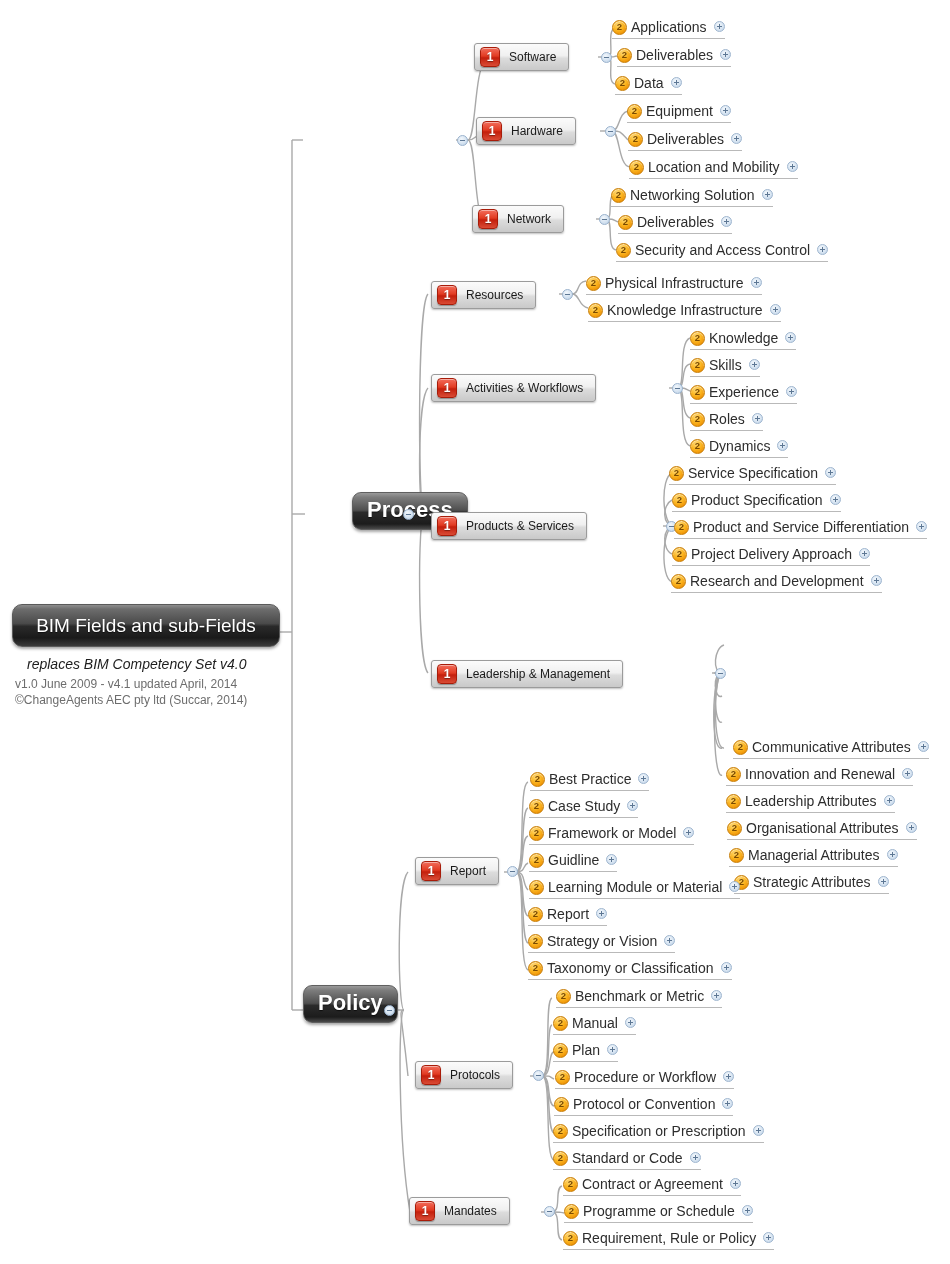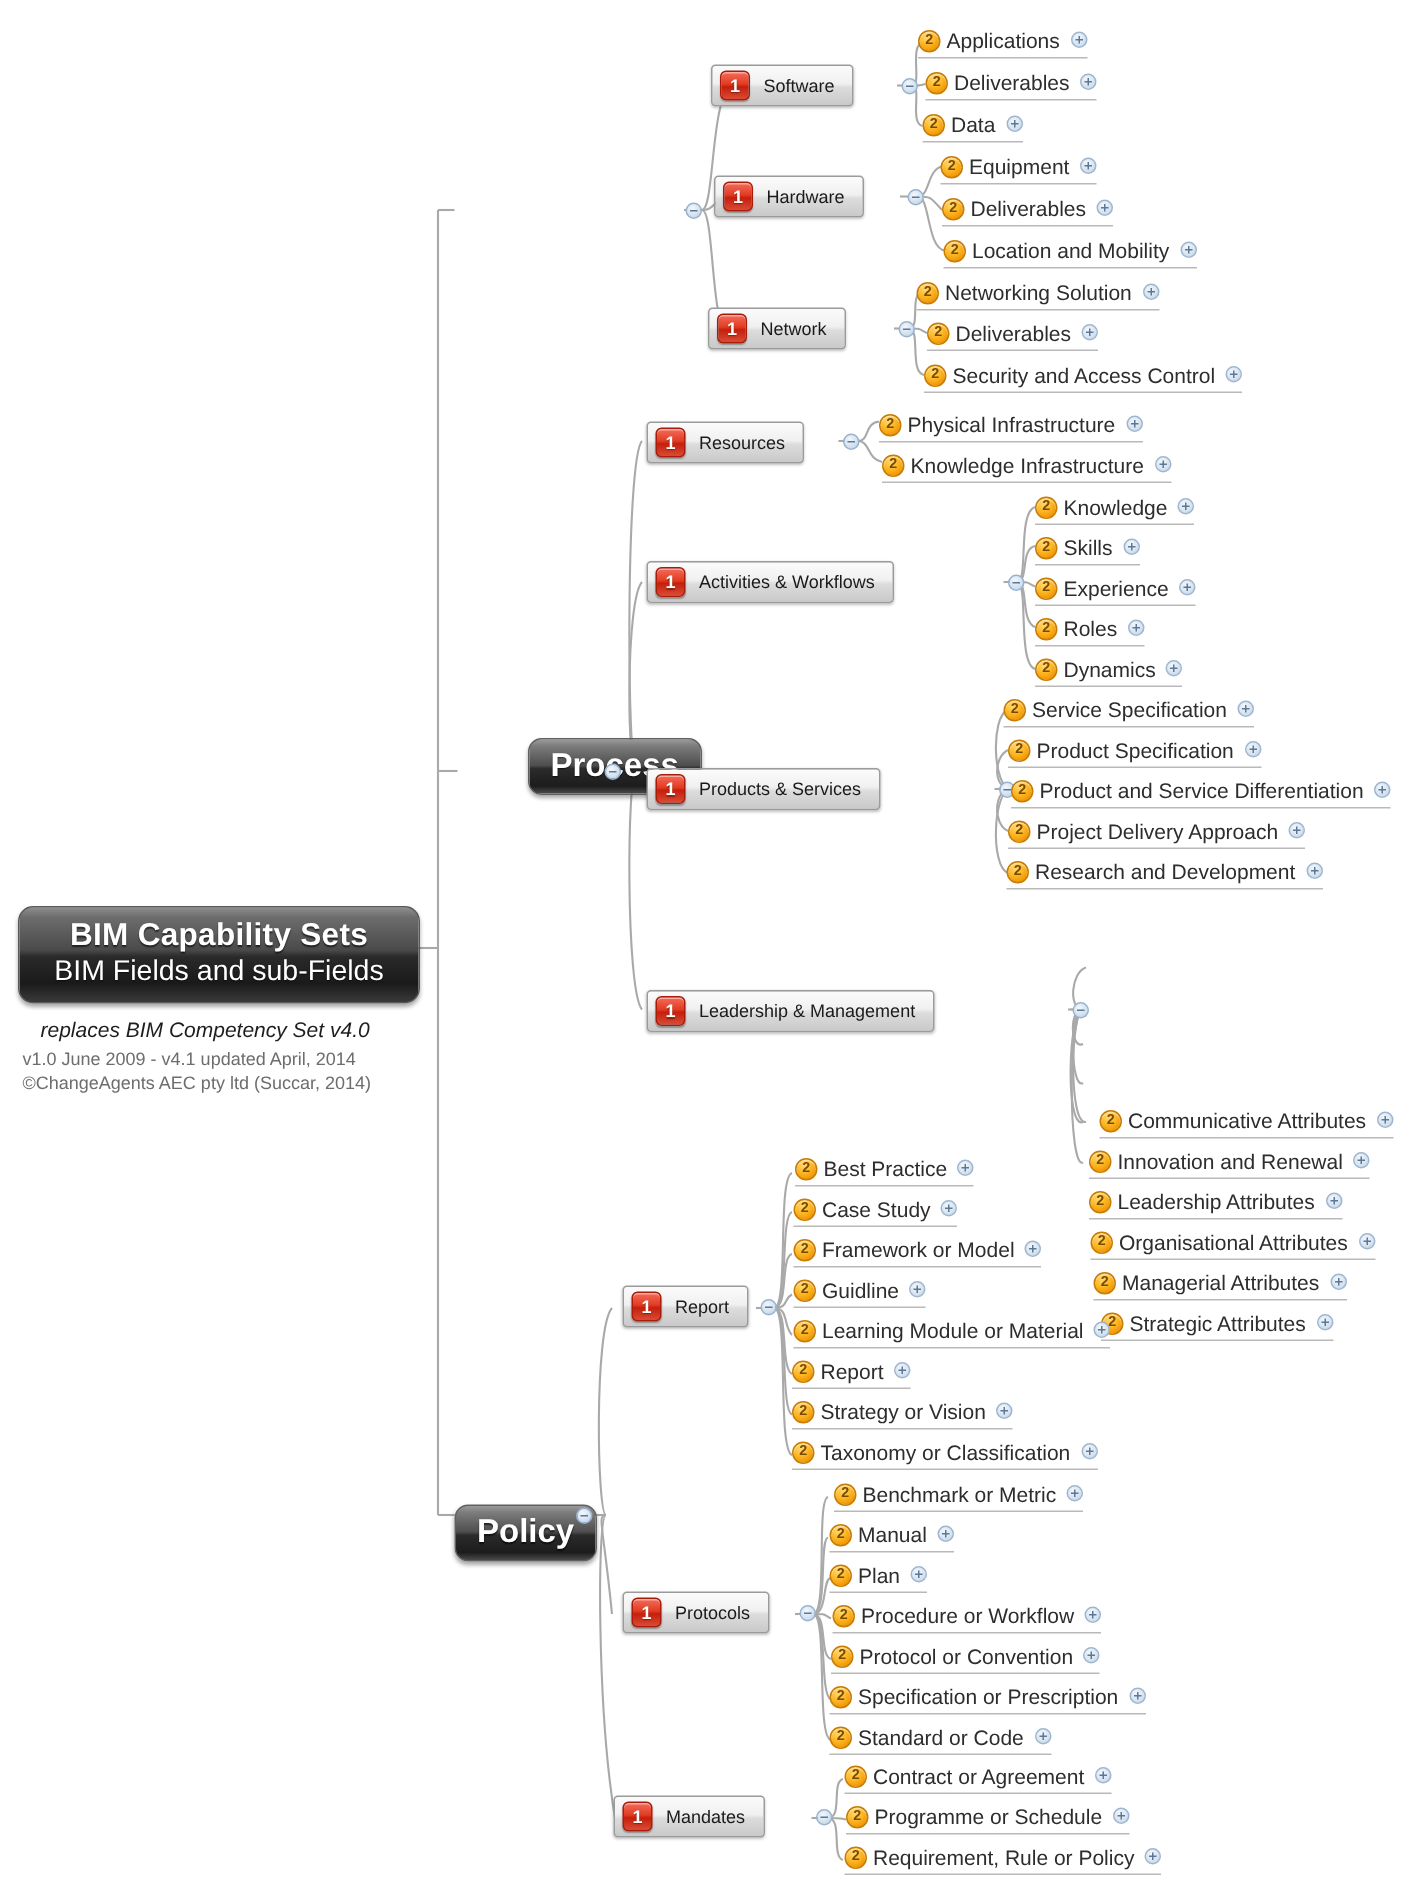--- a/index.html
+++ b/index.html
@@ -218,36 +218,35 @@
 
       <path d="M541 1212 H552"></path>
       <path d="M552 1212 C562 1212 554 1188 562 1186"></path>
       <path d="M552 1212 C562 1212 558 1212 564 1213"></path>
       <path d="M552 1212 C562 1212 554 1238 562 1240"></path>
     </g>
   </svg>
 
   <div class="root-wrap" style="left:12px; top:604px; width:268px;">
     <div class="root-box">
-      <div class="root-title">BIM Capability Sets</div>
       <div class="root-sub">BIM Fields and sub-Fields</div>
     </div>
     <div class="root-note-italic">replaces BIM Competency Set v4.0</div>
     <div class="root-note-small">v1.0 June 2009 - v4.1 updated April, 2014</div>
     <div class="root-note-small" style="margin-top:0">©ChangeAgents AEC pty ltd (Succar, 2014)</div>
   </div>
 
   <div class="collapse-dot" style="left:457px; top:135px;"></div>
 
   <div class="l0" style="left:320px; top:492px;margin-left:32px;">
     <span>Process</span>
   </div>
   <div class="collapse-dot" style="left:403px; top:509px;"></div>
 
-  <div class="l0" style="left:303px; top:985px;margin-top:18px;">
+  <div class="l0" style="left:303px; top:985px;">
     <span>Policy</span>
   </div>
   <div class="collapse-dot" style="left:384px; top:1005px;"></div>
 
   <div class="l1" style="left:474px; top:43px;">
     <span class="badge1">1</span>
     <span class="l1-label">Software</span>
   </div>
   <div class="collapse-dot" style="left:601px; top:52px;"></div>
 

